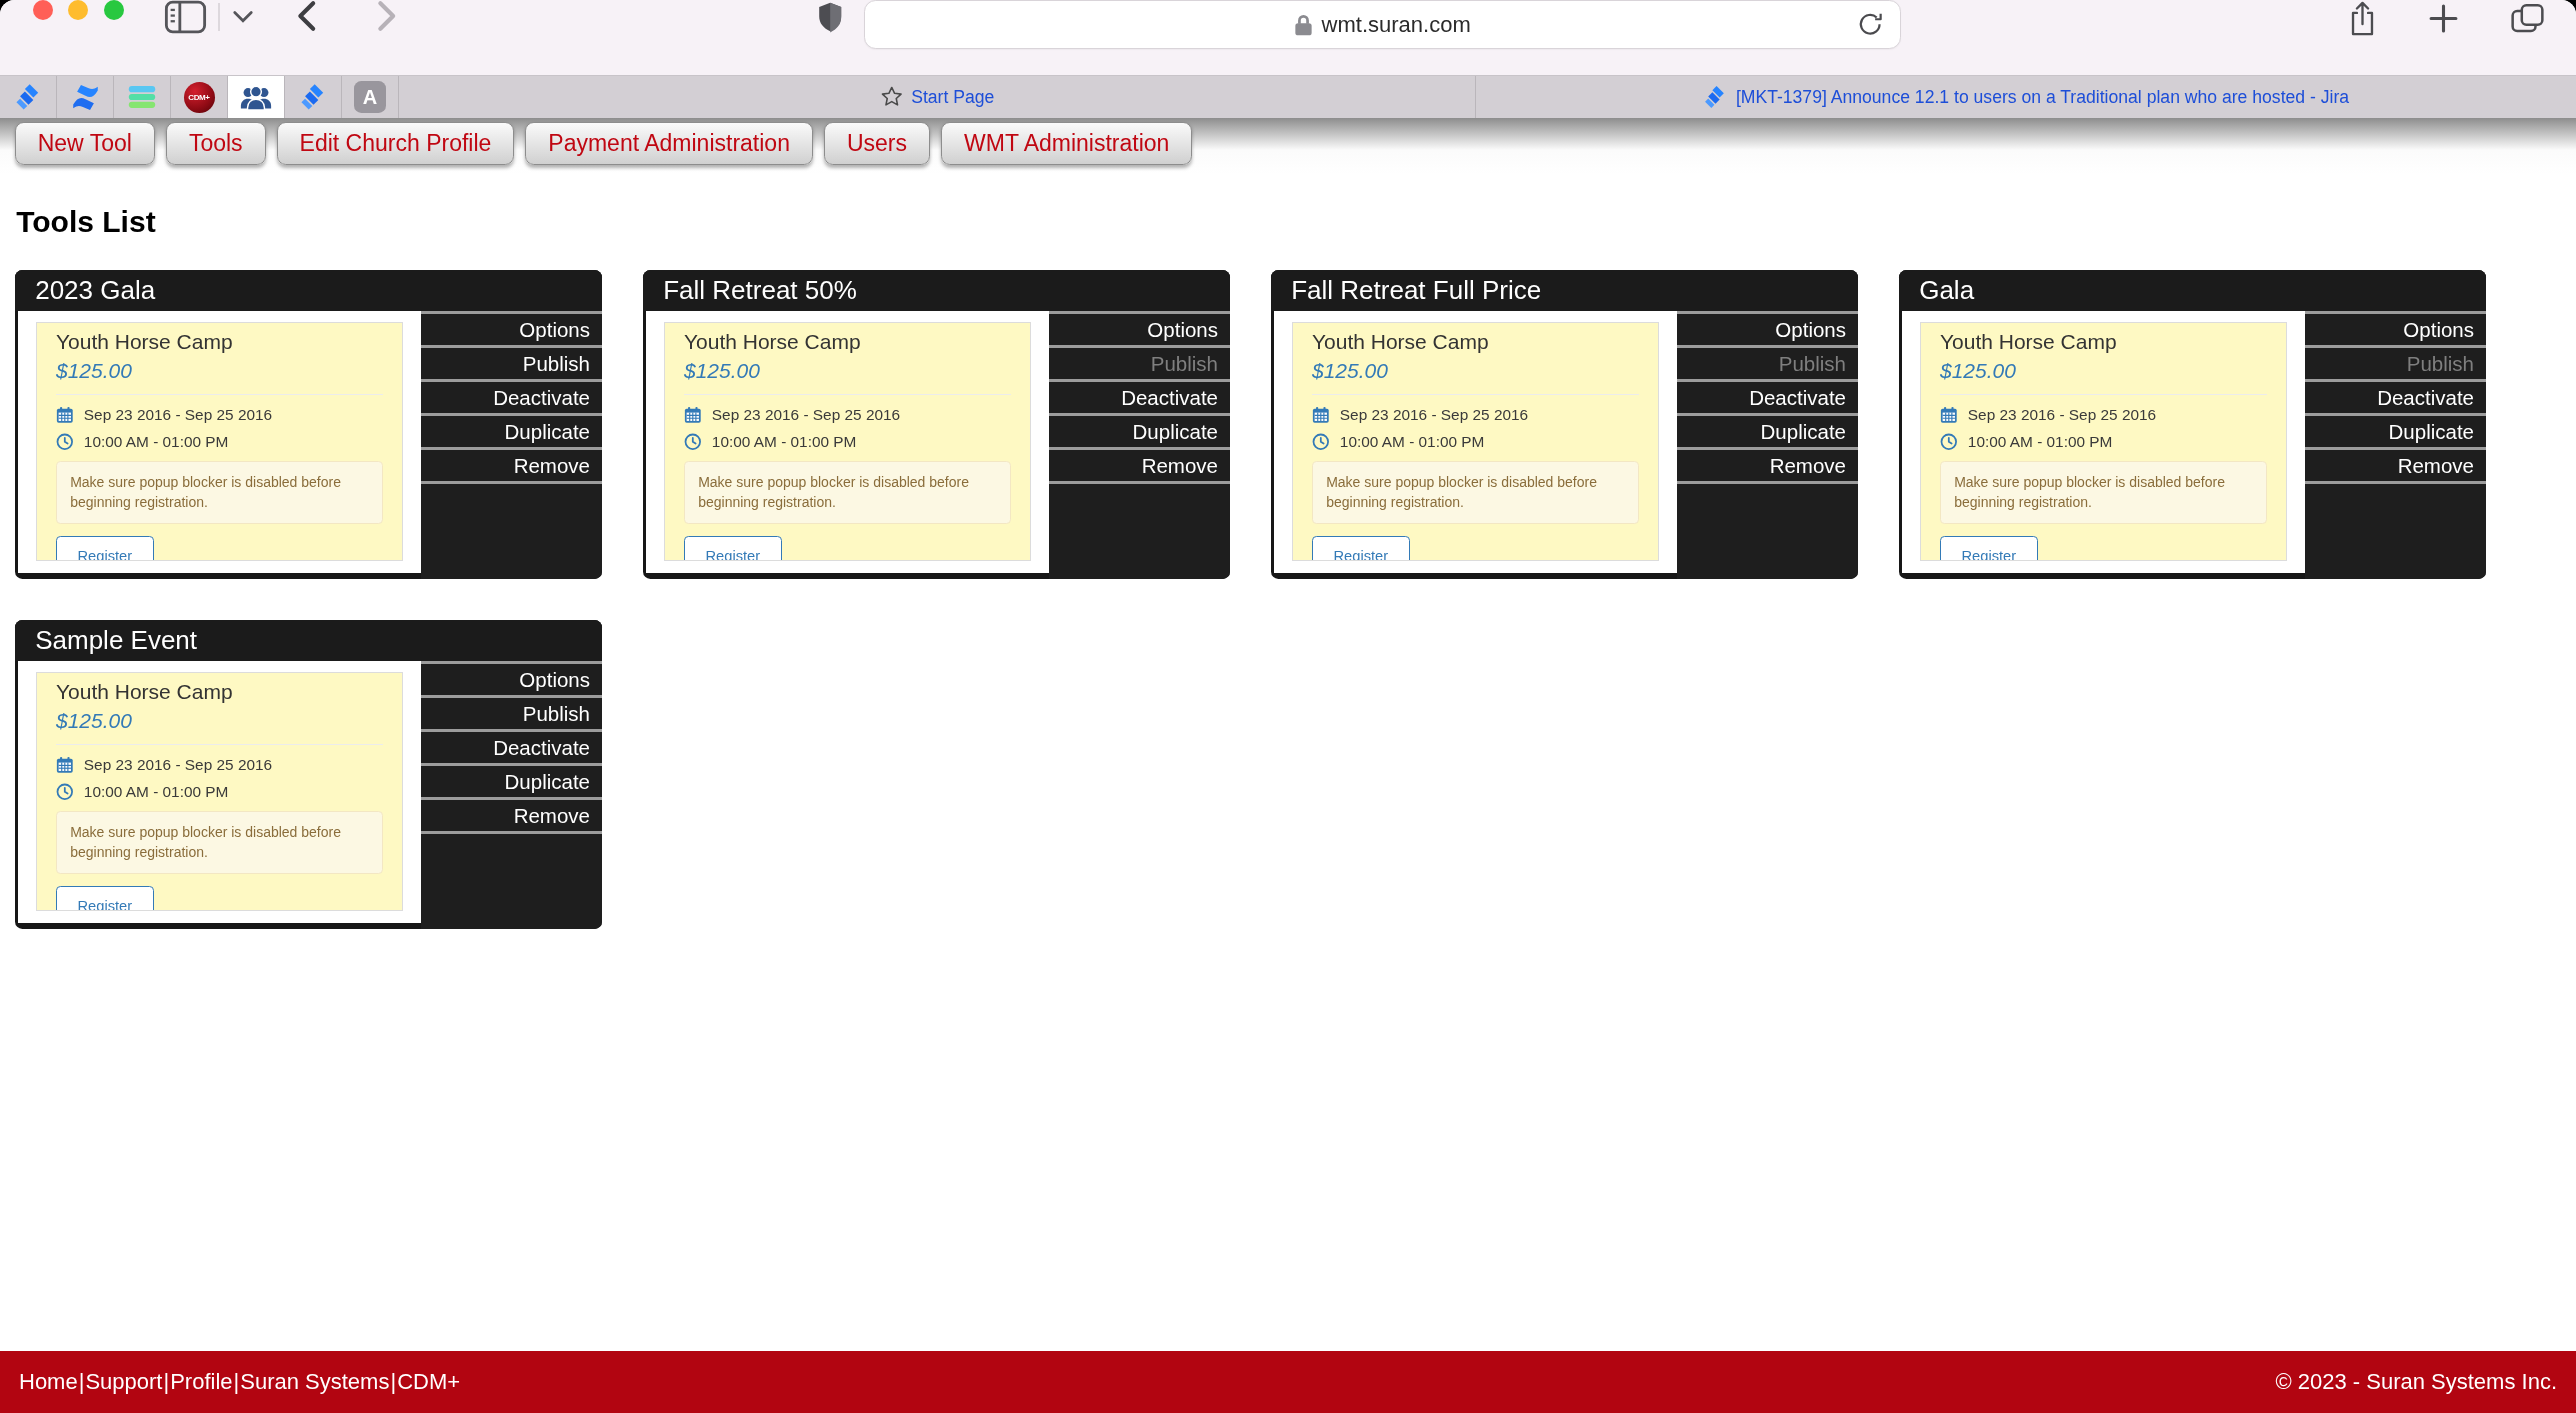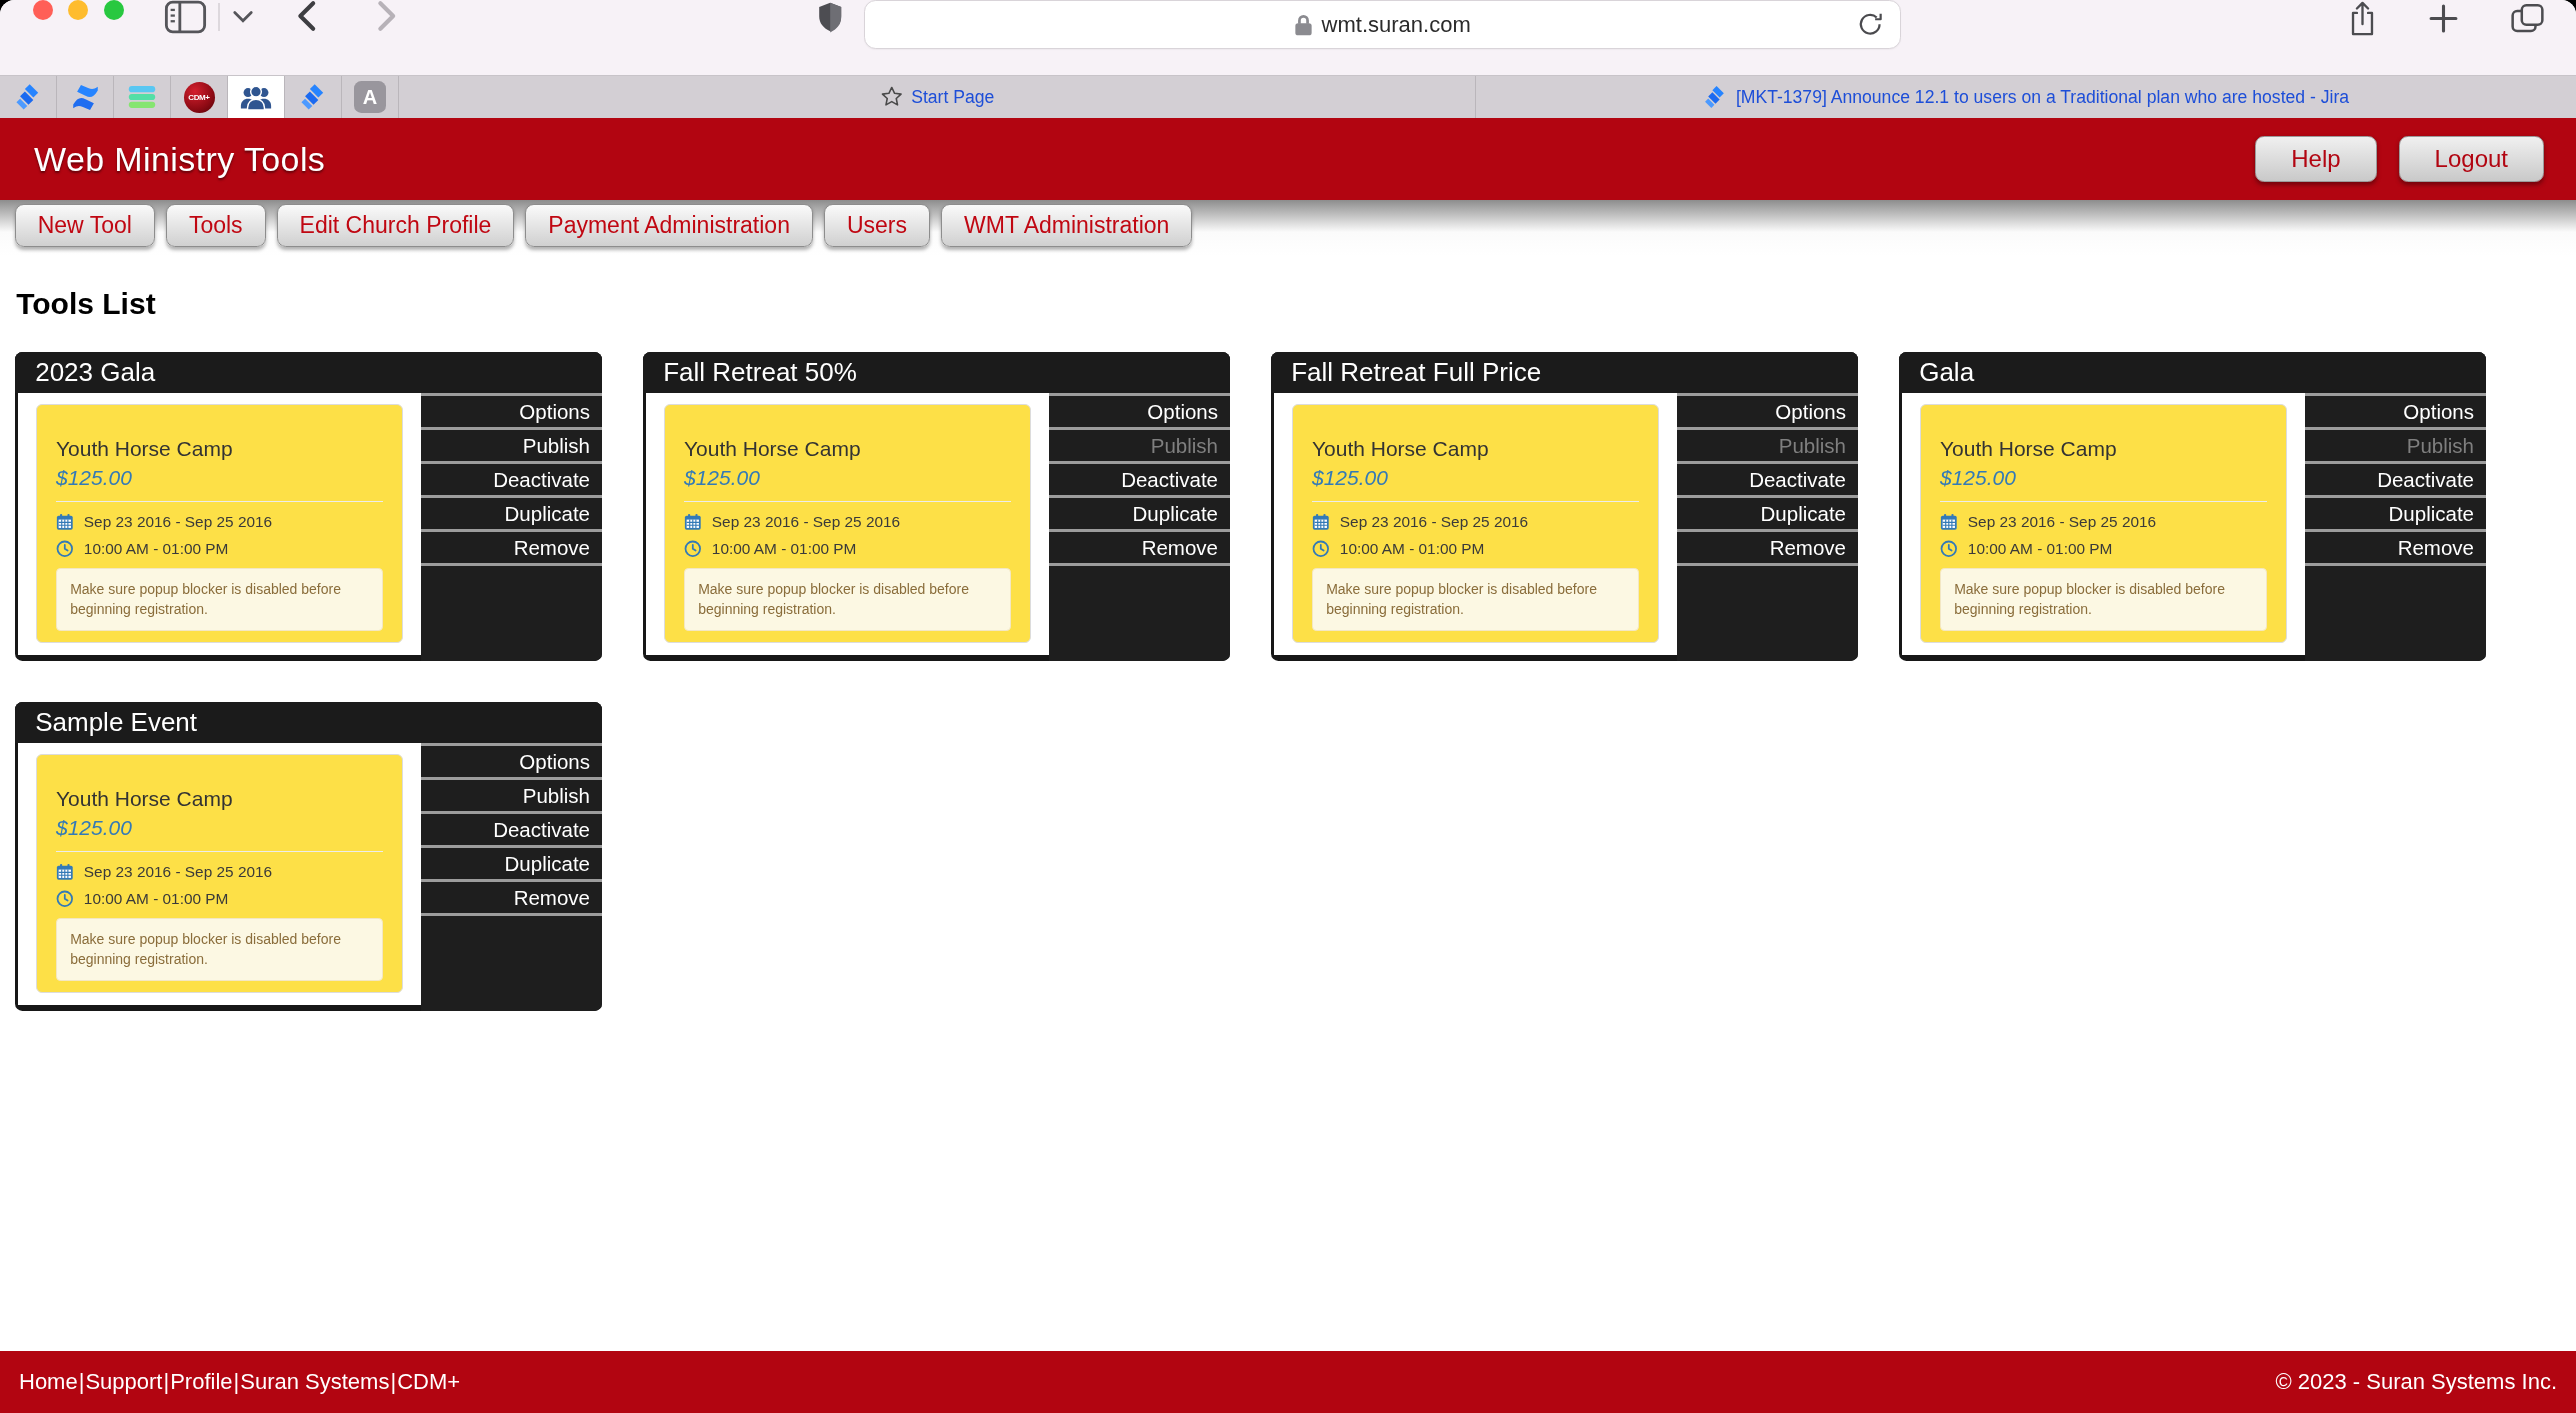--- a/index.html
+++ b/index.html
@@ -47,21 +47,21 @@
   
   .main{flex:1;padding:22px 14.7px 0;box-sizing:border-box;overflow:hidden;}
   .page-heading{font-size:30px;font-weight:700;color:#000000;margin:8.8px 0 31px 1.5px;}
   .cards-grid{display:flex;flex-wrap:wrap;gap:41px;width:2545px;}
 
   
   .card{width:587px;height:309px;background:#171717;border-radius:7.3px;overflow:hidden;flex:0 0 auto;}
   .card-header{height:41px;line-height:41px;padding-left:20.5px;color:#fff;font-size:26px;background:#1b1b1b;}
   .card-body{display:flex;height:268px;}
   .preview-area{width:403px;height:262px;box-sizing:border-box;background:#fff;margin:0 0 5.9px 3.7px;padding:11.7px 17.6px;}
-  .preview-card{height:100%;box-sizing:border-box;border:1.5px solid #dcdcdc;border-radius:6px;background:#fde047;padding:29px 19px;overflow:hidden;}
+  .preview-card{height:100%;box-sizing:border-box;border:1.5px solid #dcdcdc;border-radius:0;background:#fef9c3;padding:4px 19px;overflow:hidden;}
   .ev-name{font-size:21px;color:#333;font-weight:500;margin:2.9px 0 4.4px;}
   .ev-price{font-size:21px;color:#337ab7;font-weight:500;font-style:italic;}
   .ev-divider{border:none;border-top:1.5px solid #ececec;margin:11.7px 0 10.3px;}
   .ev-row{display:flex;align-items:center;gap:10.3px;font-size:15.4px;font-weight:500;color:#3a3a3a;margin-bottom:9.5px;}
   .ev-warning{background:#fcf8e3;border:1.5px solid #f3e7c3;border-radius:4.4px;color:#8a6d3b;font-size:14px;font-weight:500;line-height:1.45;padding:10.3px 13.2px;margin:2.9px 0 11.7px;max-width:334px;}
   .register-btn{background:#fff;border:1.5px solid #337ab7;color:#337ab7;font-size:14.7px;font-weight:500;font-family:inherit;padding:0 20.5px;height:40px;border-radius:4.4px;cursor:pointer;}
   .options-panel{width:181px;background:#1e1e1e;border-top:3.7px solid #9c9c9c;margin-left:auto;}
   .menu-item{height:31px;line-height:31px;text-align:right;padding-right:11.7px;font-size:20.5px;color:#fff;border-bottom:3.7px solid #9c9c9c;cursor:pointer;}
   .menu-item.disabled{color:#7f7f7f;cursor:default;}
 
@@ -229,27 +229,20 @@
             <path d="M9 7l7 7-4 4-7-7z" fill="#1b6af0"></path>
             <path d="M5 13l6 6-3 3-6-6z" fill="#4c9aff"></path>
           </svg>
       </span>
       <span>[MKT-1379] Announce 12.1 to users on a Traditional plan who are hosted - Jira</span>
     </div>
   </div>
 
   <div class="site">
 
-    <header class="site-header">
-      <h1 class="site-title">Web Ministry Tools</h1>
-      <div class="header-actions">
-        <button class="chrome-btn">Help</button>
-        <button class="chrome-btn">Logout</button>
-      </div>
-    </header>
 
     <nav class="site-nav" id="site-nav">
         <button class="nav-btn">New Tool</button>
         <button class="nav-btn">Tools</button>
         <button class="nav-btn">Edit Church Profile</button>
         <button class="nav-btn">Payment Administration</button>
         <button class="nav-btn">Users</button>
         <button class="nav-btn">WMT Administration</button>
       </nav>
 

